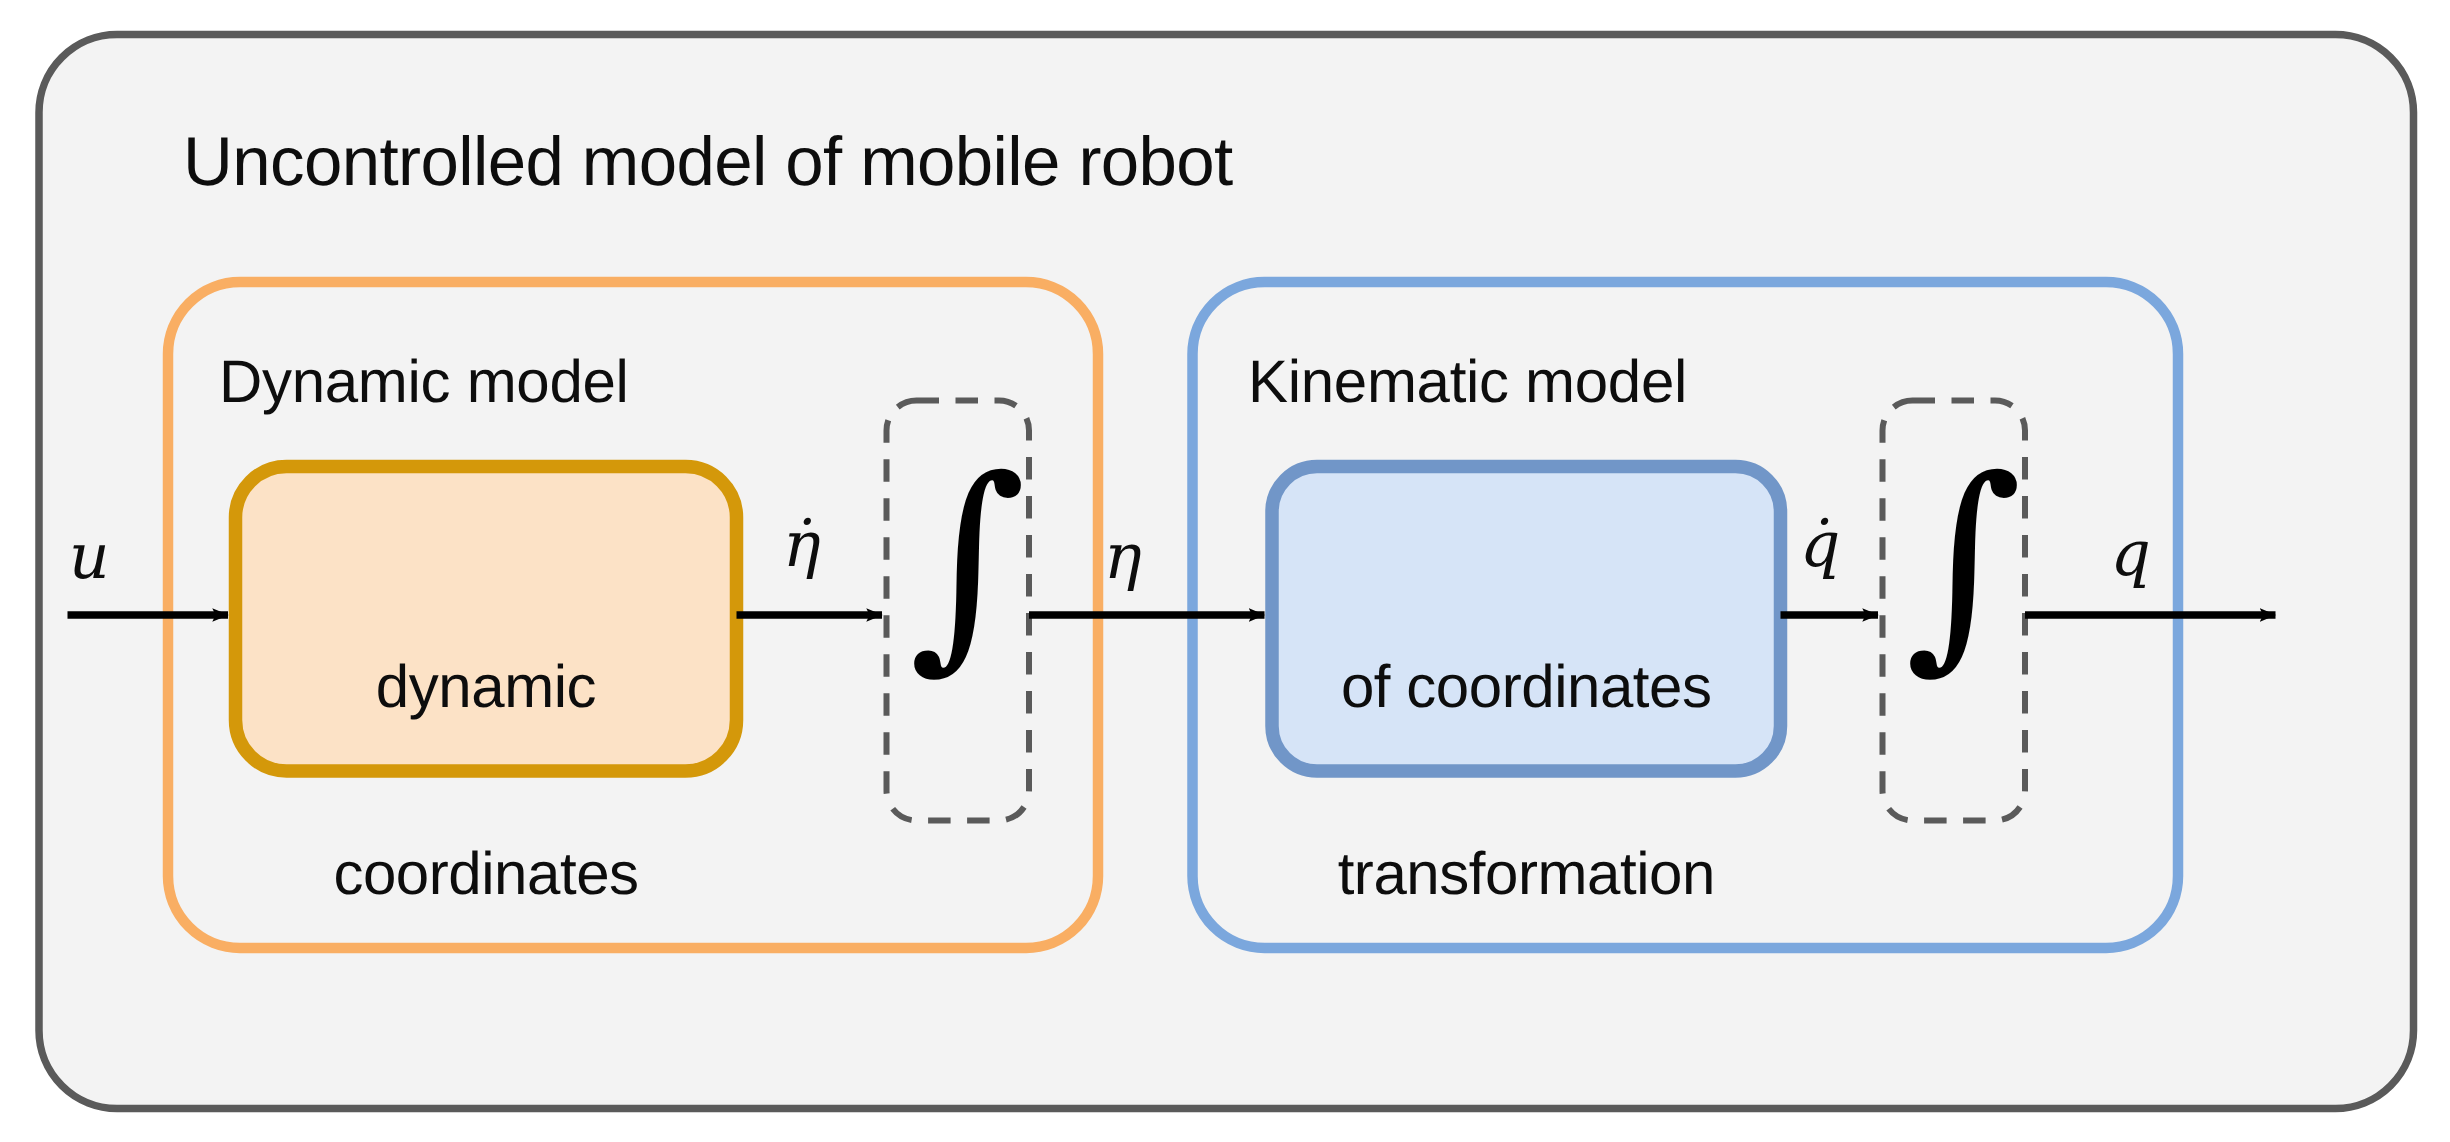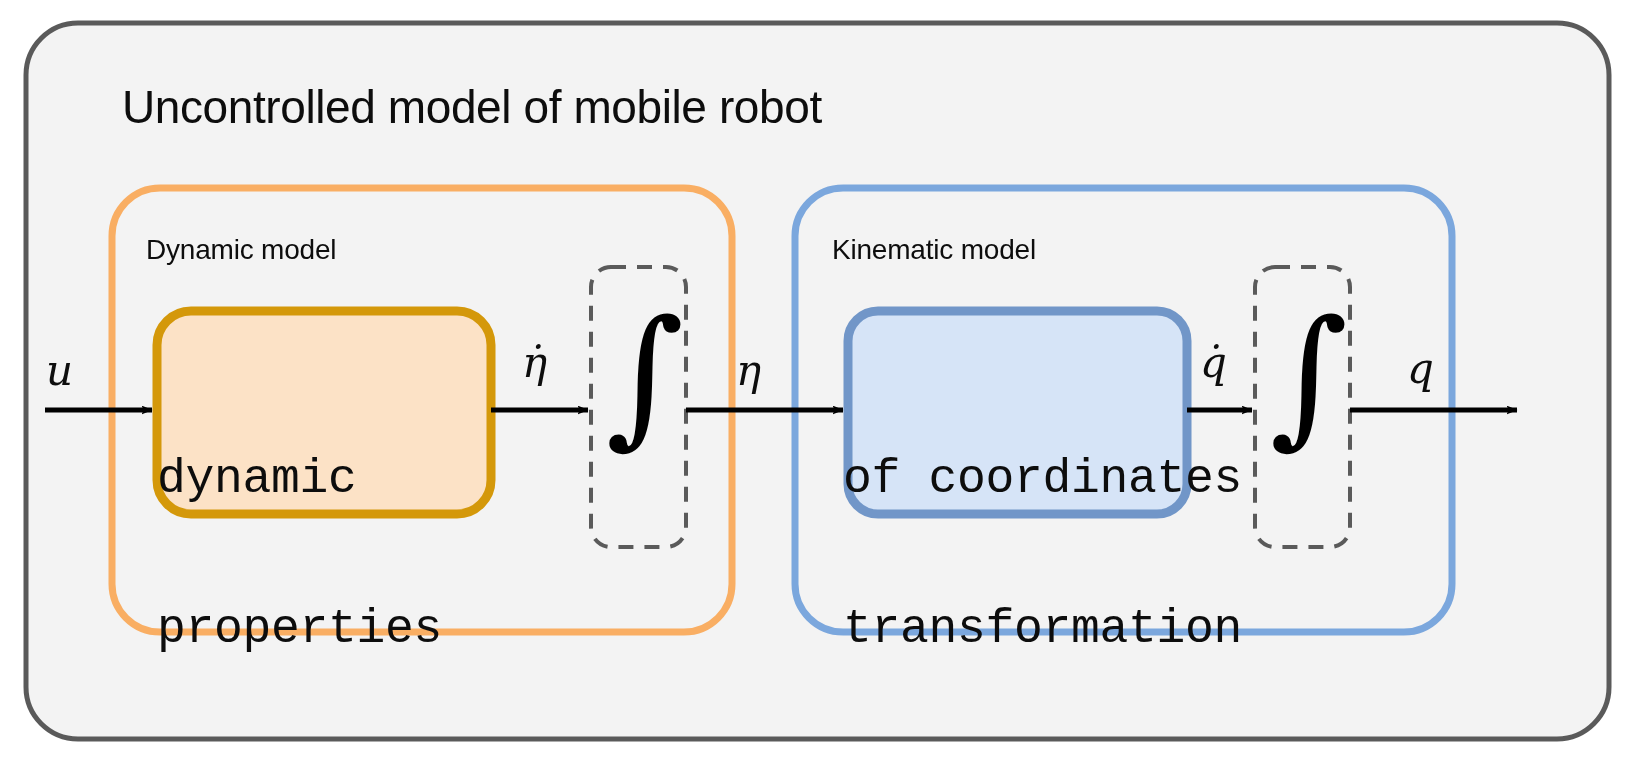--- a/index.html
+++ b/index.html
@@ -41,29 +41,30 @@
 
   .outer-title {
     font-family: "Liberation Sans", sans-serif;
     font-size: 46px;
     font-weight: 400;
     letter-spacing: -0.4px;
   }
 
   .group-title {
     font-family: "Liberation Sans", sans-serif;
-    font-size: 28px;
+    font-size: 40px;
     font-weight: 400;
     letter-spacing: -0.2px;
   }
 
   .block-text {
-    font-family: Liberation Mono, monospace;
-    font-size: 48px;
+    font-family: Liberation Sans, sans-serif;
+    font-size: 40px;
     font-weight: 400;
+    text-align: center;
     letter-spacing: -0.3px;
   }
   .block-text .line { display: block; }
 
   .sig {
     font-family: "DejaVu Serif", "Liberation Serif", serif;
     font-style: italic;
     font-size: 42px;
     font-weight: 400;
   }
@@ -115,21 +116,21 @@
   </svg>
 
   <div class="txt outer-title" style="left:122px; top:84px;">Uncontrolled model of mobile robot</div>
 
   <div class="txt group-title" style="left:146px; top:235px;">Dynamic model</div>
 
   <div class="txt group-title" style="left:832px; top:235px;text-align:center;">Kinematic model</div>
 
   <div class="txt block-text" style="left:157px; top:355px; width:334px;">
     <span class="line">dynamic</span>
-    <span class="line">properties</span>
+    <span class="line">coordinates</span>
   </div>
 
   <div class="txt block-text" style="left:843px; top:355px; width:349px;">
     <span class="line">of coordinates</span>
     <span class="line">transformation</span>
   </div>
 
   <div class="txt integral-glyph" style="left:606px; top:300px;">∫</div>
 
   <div class="txt integral-glyph" style="left:1270px; top:300px;">∫</div>

